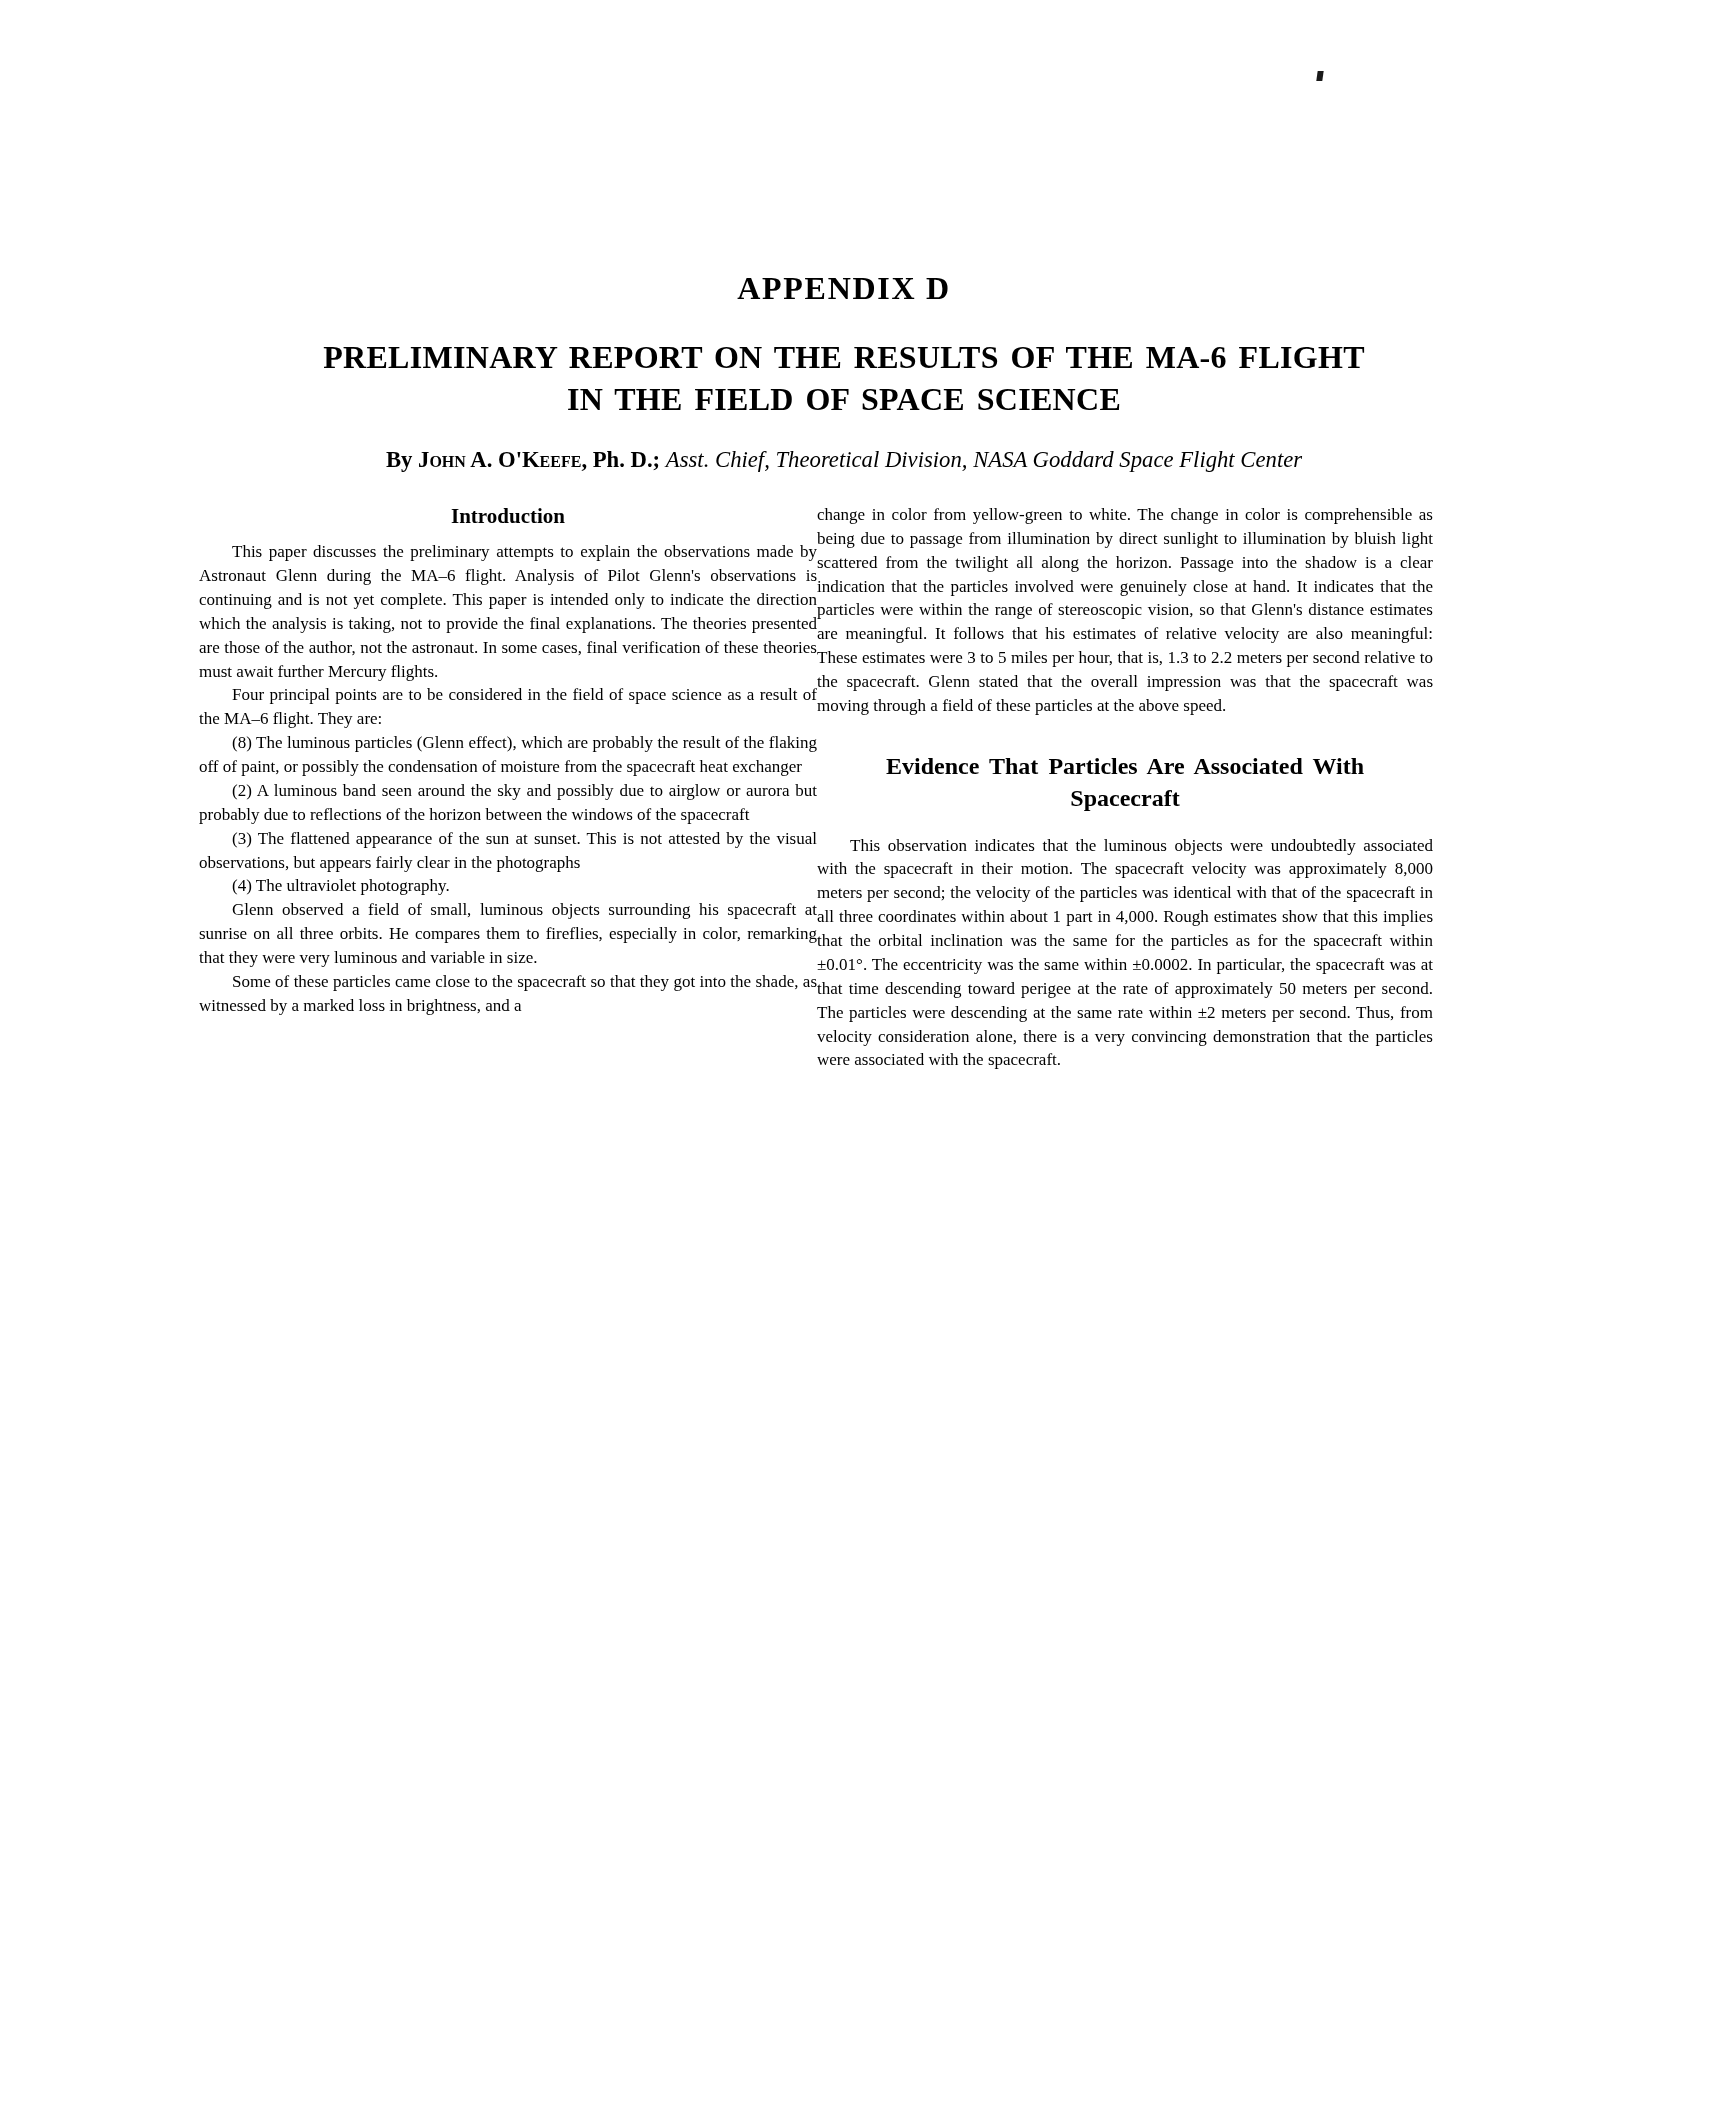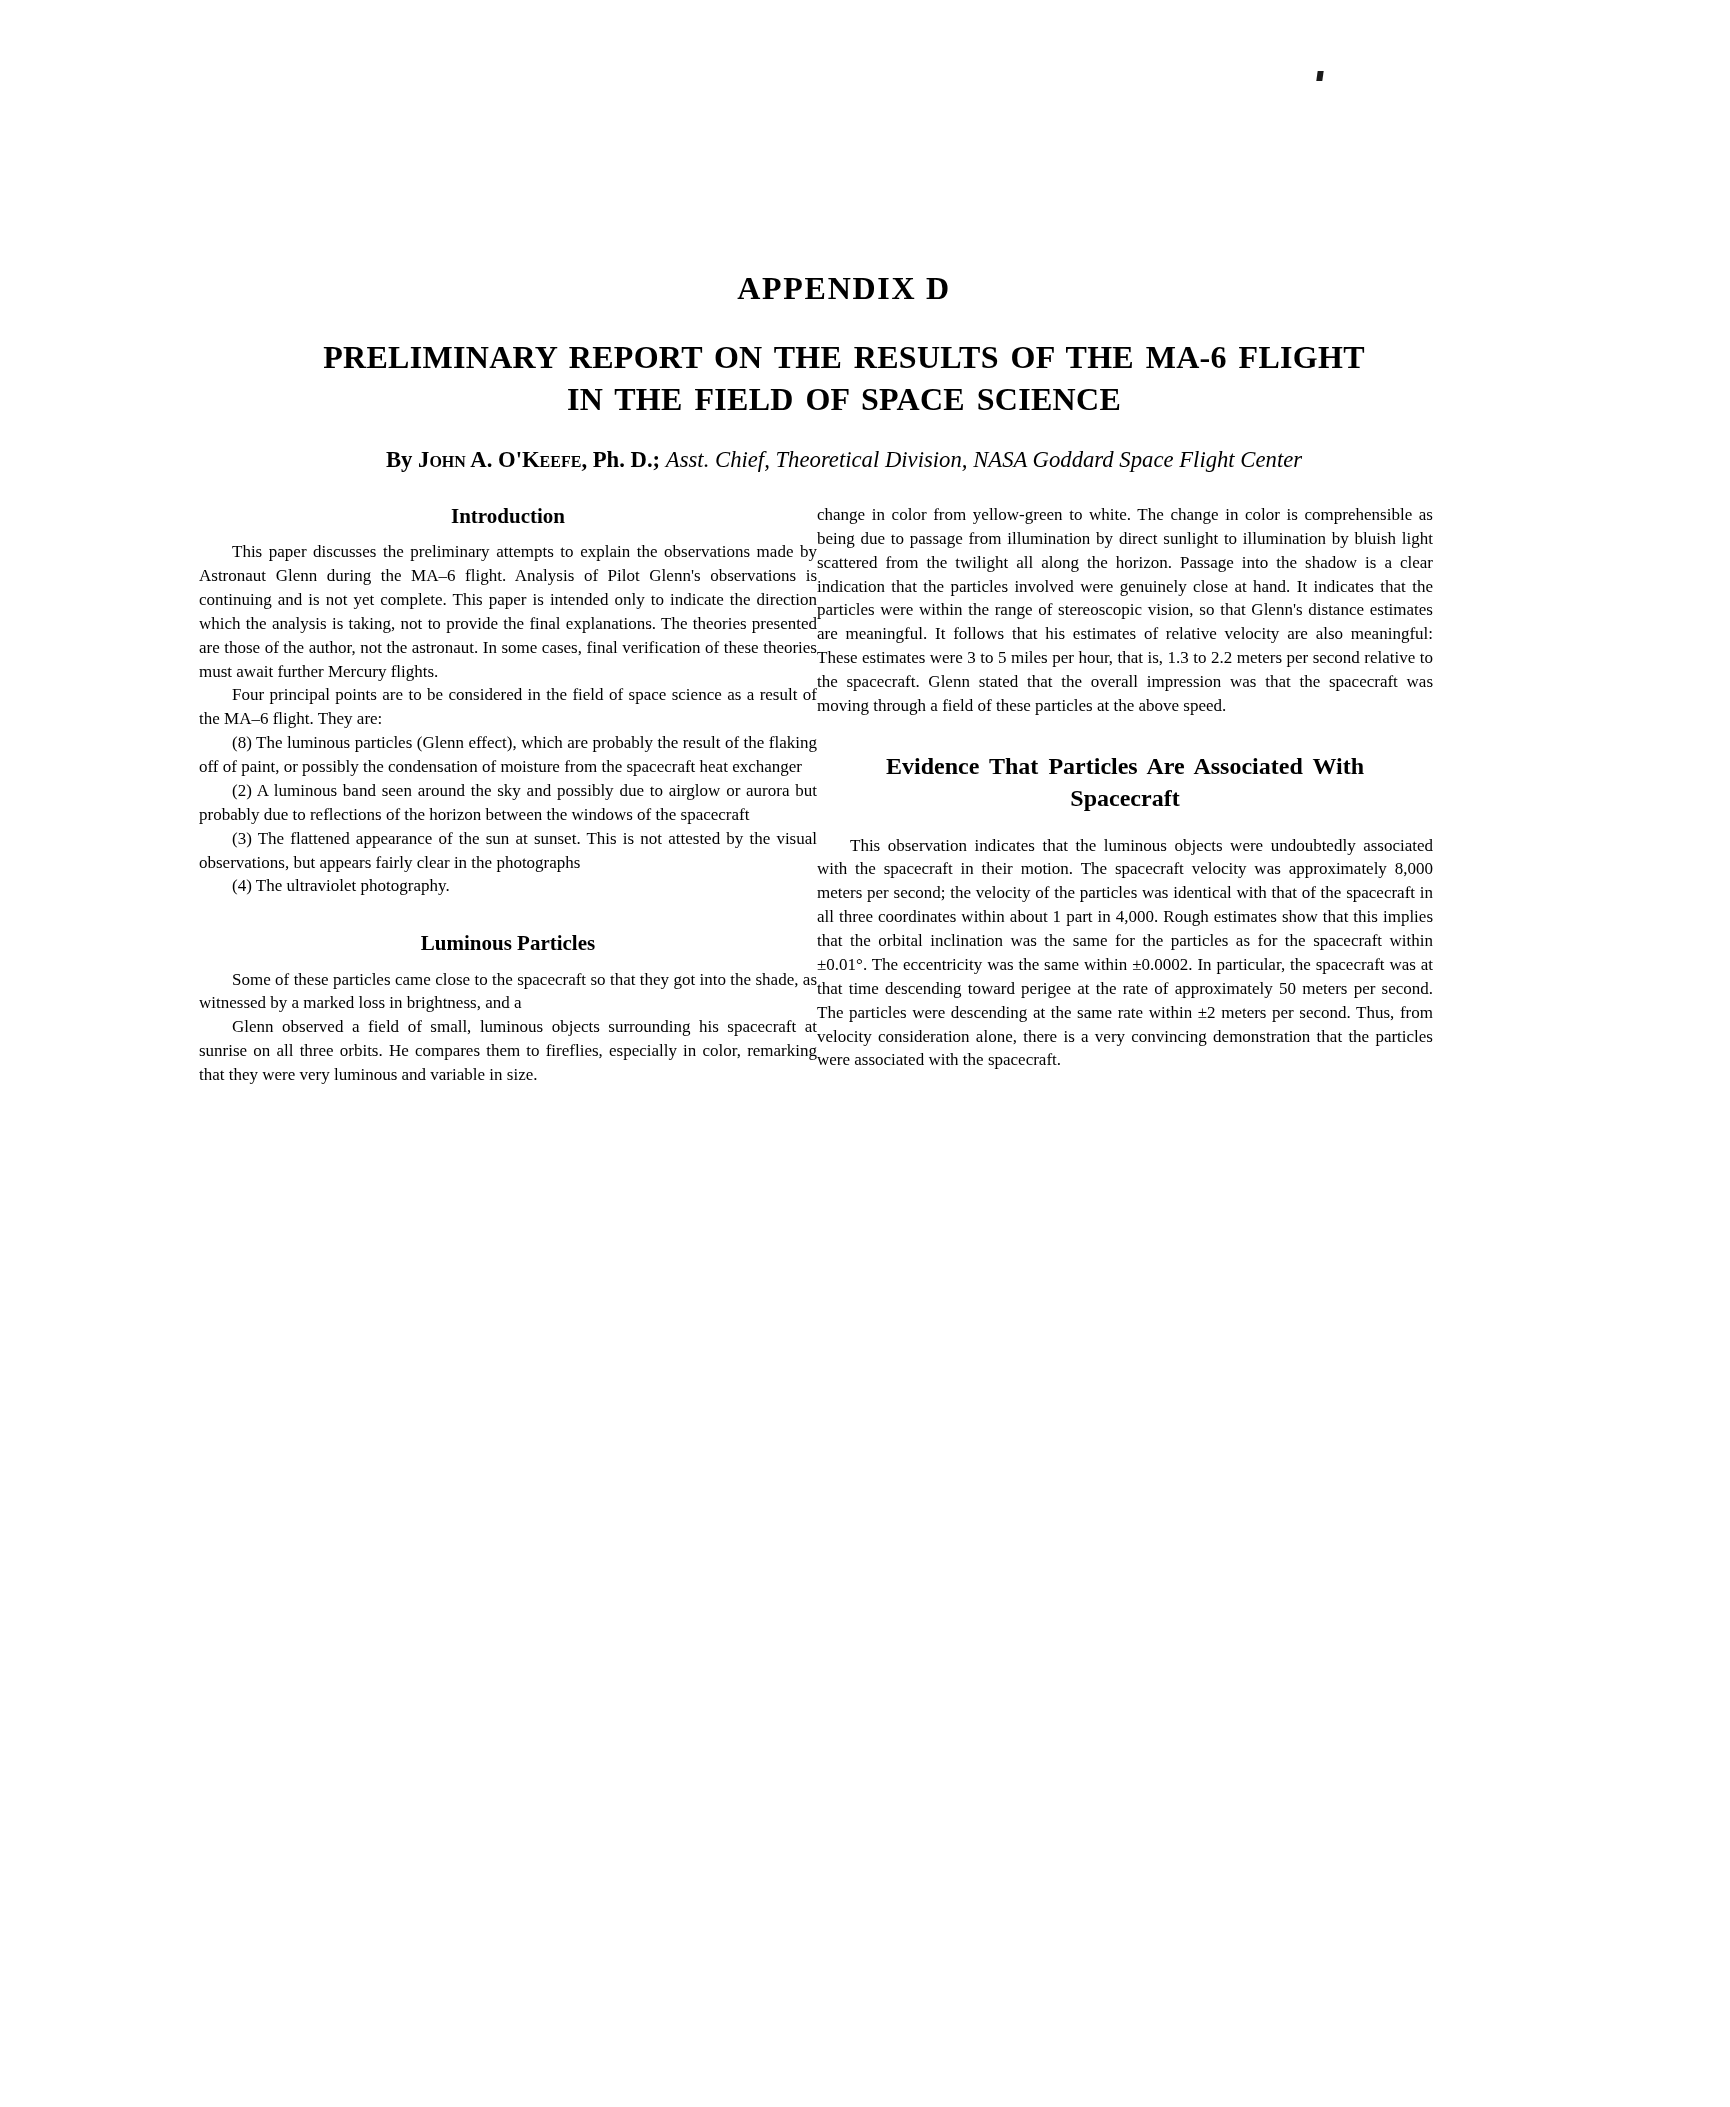--- a/index.html
+++ b/index.html
@@ -139,24 +139,23 @@
 
         <h3 class="section-head">Introduction</h3>
 
         <p class="body">This paper discusses the preliminary attempts to explain the observations made by Astronaut Glenn during the MA–6 flight. Analysis of Pilot Glenn's observations is continuing and is not yet complete. This paper is intended only to indicate the direction which the analysis is taking, not to provide the final explanations. The theories presented are those of the author, not the astronaut. In some cases, final verification of these theories must await further Mercury flights.</p>
         <p class="body">Four principal points are to be considered in the field of space science as a result of the MA–6 flight. They are:</p>
         <p class="body">(8) The luminous particles (Glenn effect), which are probably the result of the flaking off of paint, or possibly the condensation of moisture from the spacecraft heat exchanger</p>
         <p class="body">(2) A luminous band seen around the sky and possibly due to airglow or aurora but probably due to reflections of the horizon between the windows of the spacecraft</p>
         <p class="body">(3) The flattened appearance of the sun at sunset. This is not attested by the visual observations, but appears fairly clear in the photographs</p>
         <p class="body">(4) The ultraviolet photography.</p>
 
-        <h3 class="section-head spaced">Luminous  Particles</h3>
 
+        <p class="body">Glenn observed a field of small, luminous objects surrounding his spacecraft at sunrise on all three orbits. He compares them to fireflies, especially in color, remarking that they were very luminous and variable in size.</p>
         <p class="body">Some of these particles came close to the spacecraft so that they got into the shade, as witnessed by a marked loss in brightness, and a</p>
-        <p class="body">Glenn observed a field of small, luminous objects surrounding his spacecraft at sunrise on all three orbits. He compares them to fireflies, especially in color, remarking that they were very luminous and variable in size.</p>
 
       </div>
 
       <div class="col col-right">
 
         <p class="body noindent">change in color from yellow-green to white. The change in color is comprehensible as being due to passage from illumination by direct sunlight to illumination by bluish light scattered from the twilight all along the horizon. Passage into the shadow is a clear indication that the particles involved were genuinely close at hand. It indicates that the particles were within the range of stereoscopic vision, so that Glenn's distance estimates are meaningful. It follows that his estimates of relative velocity are also meaningful: These estimates were 3 to 5 miles per hour, that is, 1.3 to 2.2 meters per second relative to the spacecraft. Glenn stated that the overall impression was that the spacecraft was moving through a field of these particles at the above speed.</p>
 
         <h3 class="section-head spaced two-line">
           <span>Evidence  That  Particles  Are  Associated  With</span><br>
           <span>Spacecraft</span>

